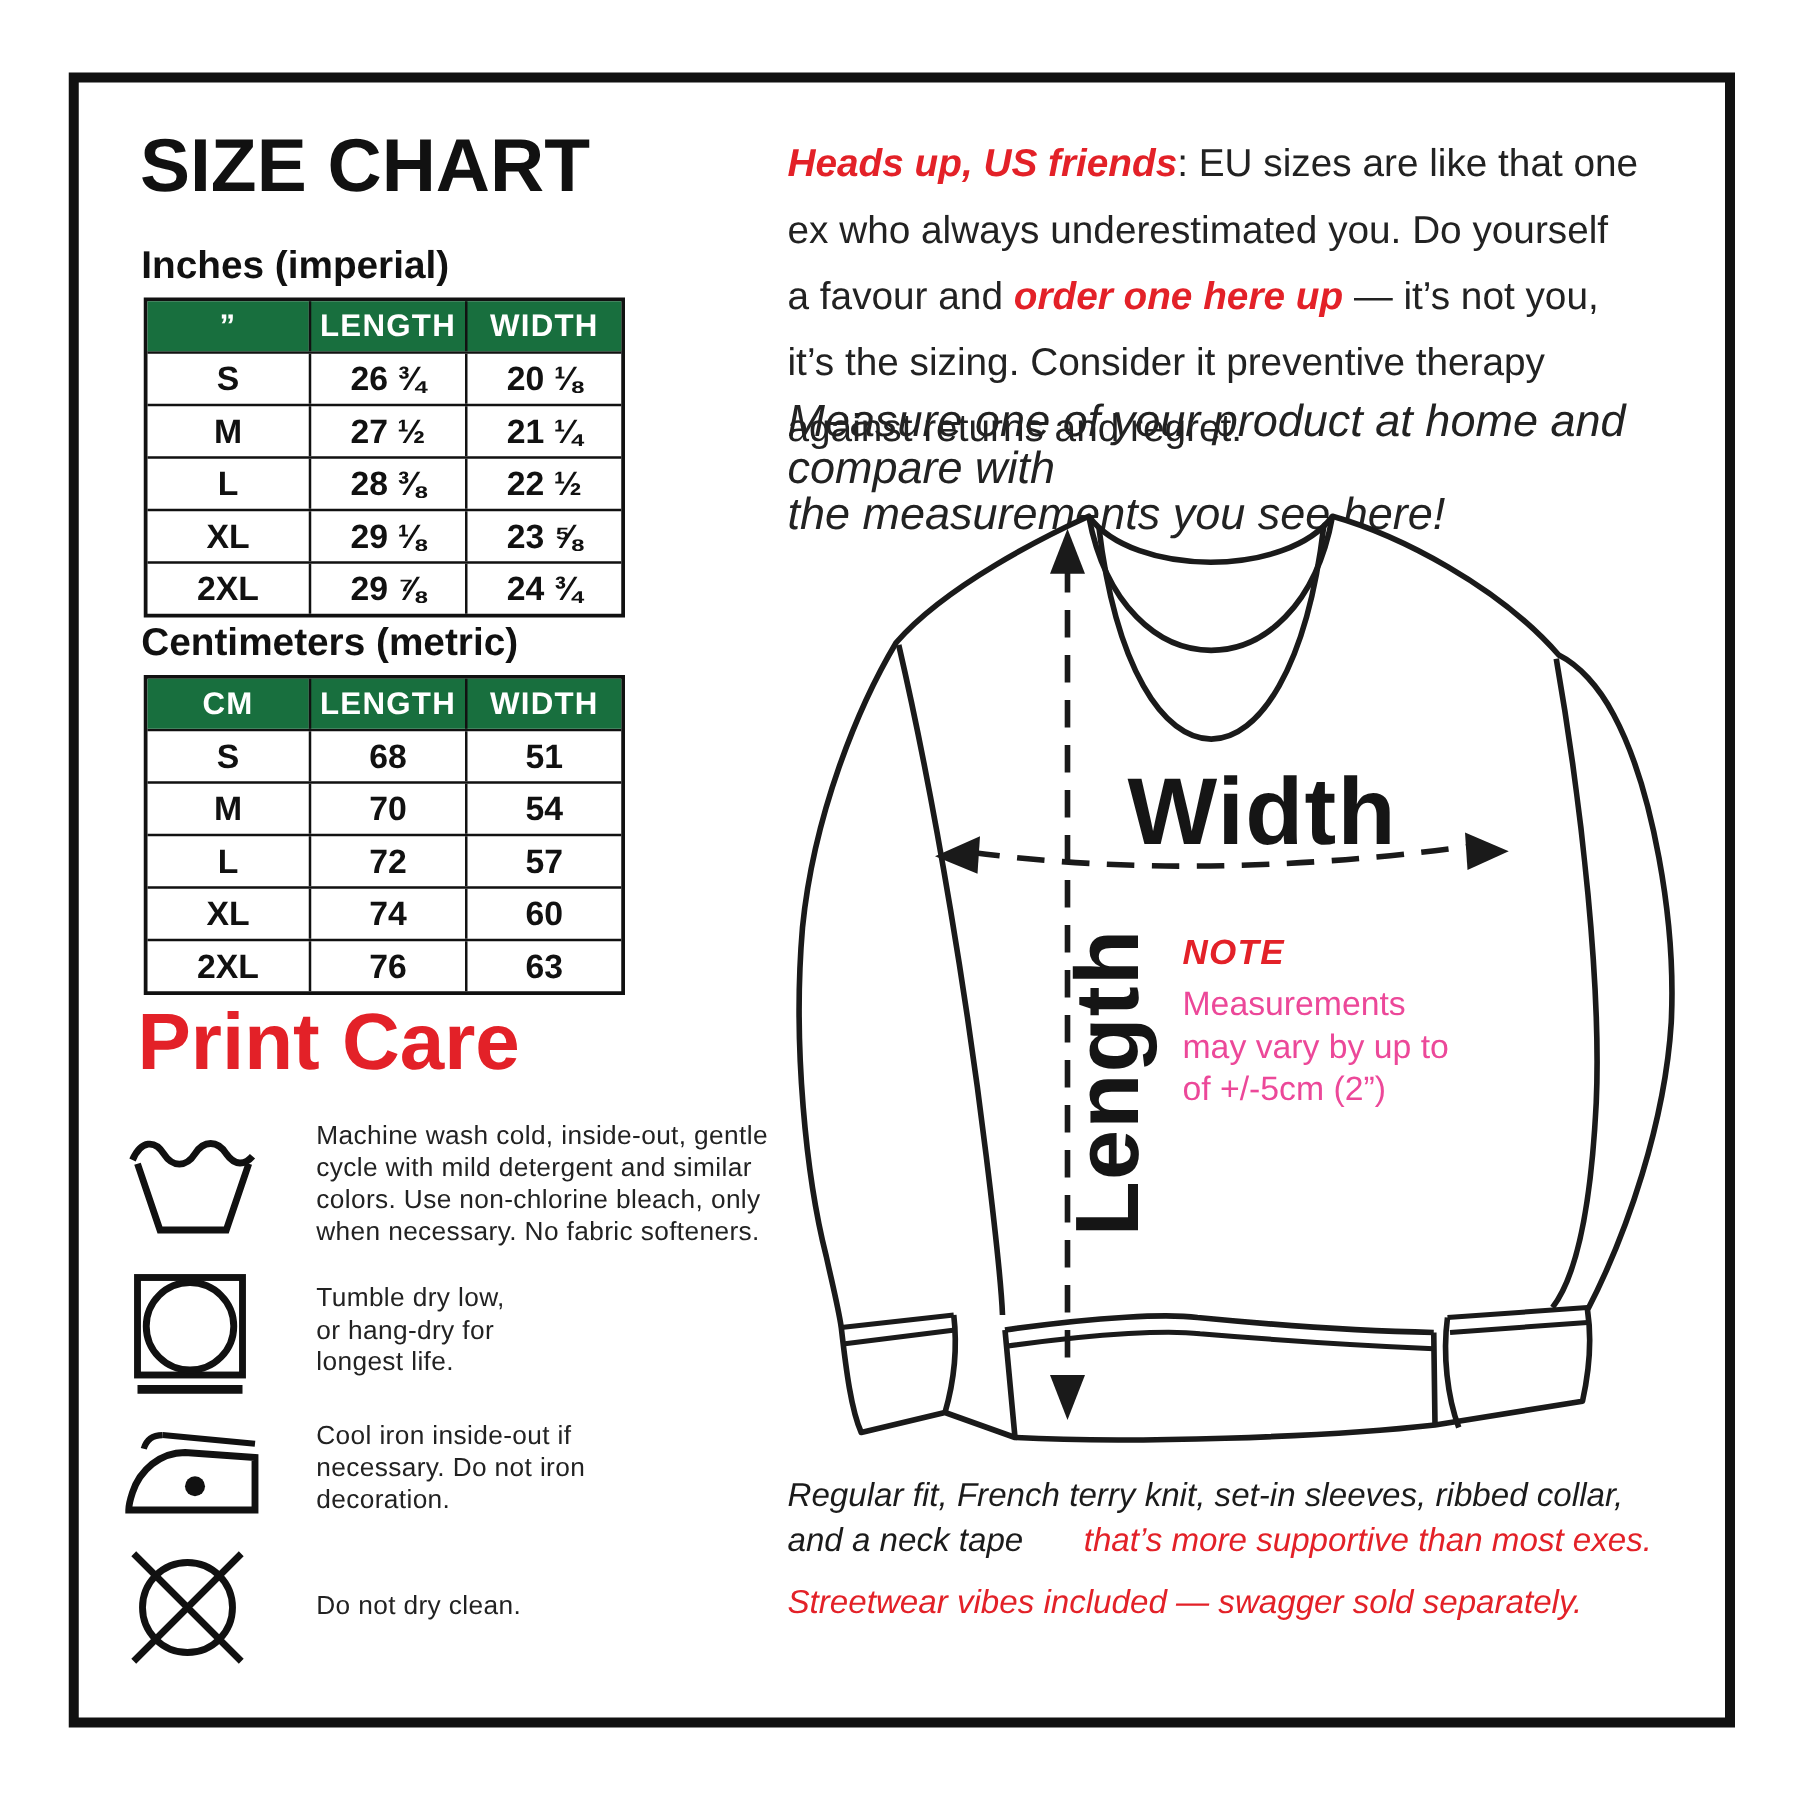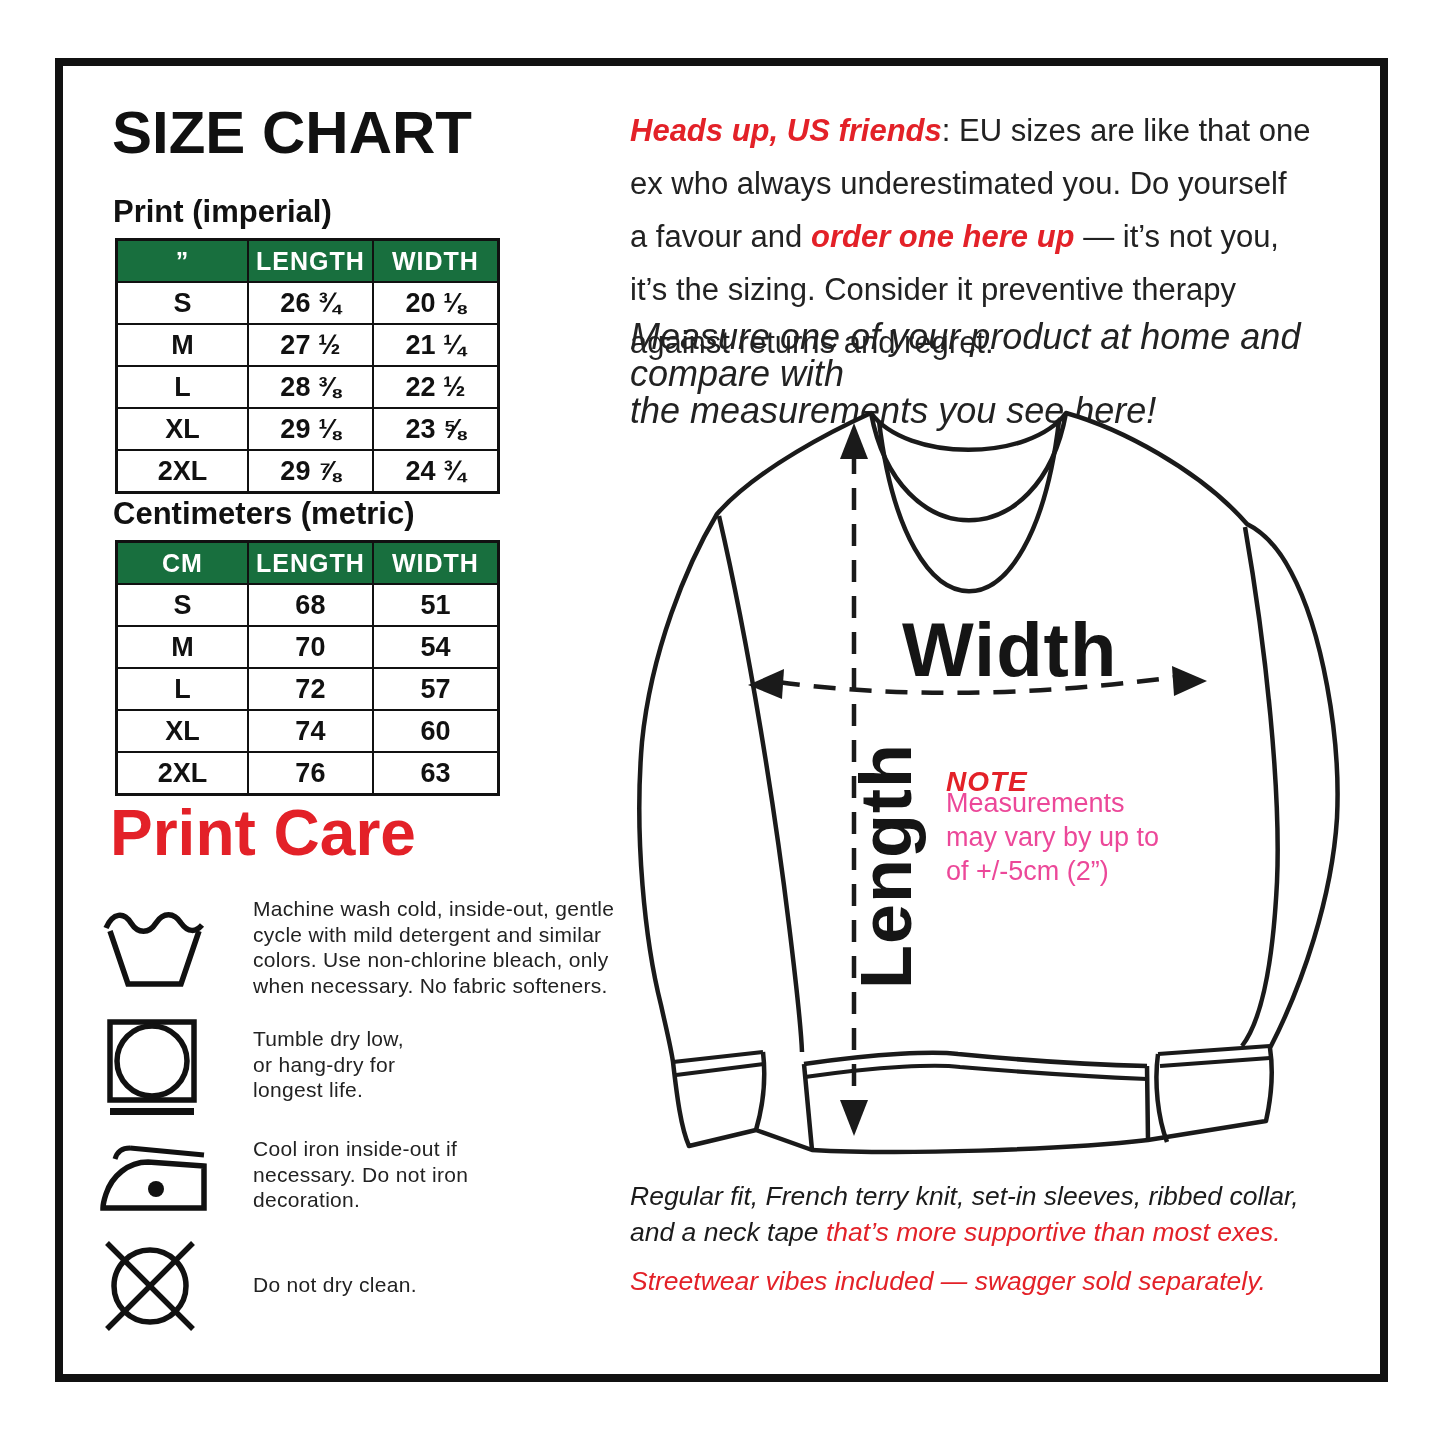--- a/index.html
+++ b/index.html
@@ -48,45 +48,45 @@
     font-style:italic;white-space:pre-line;color:#222;
   }
   .width-label{
     left:902px;top:606px;font-size:76px;font-weight:800;color:#151515;letter-spacing:1px;
   }
   .length-label{
     left:886px;top:866px;transform:translate(-50%,-50%) rotate(-90deg);
     font-size:72px;font-weight:800;color:#151515;letter-spacing:1px;
   }
   .note-title{
-    left:946px;top:746px;font-size:28px;font-weight:800;font-style:italic;color:var(--red);letter-spacing:1px;margin-top:20px;
+    left:946px;top:746px;font-size:28px;font-weight:800;font-style:italic;color:var(--red);letter-spacing:1px;
   }
   .note-body{
     left:946px;top:786px;font-size:27px;line-height:34px;white-space:pre-line;color:#ec4899;
   }
   .fit-line{
     left:630px;top:1178px;width:760px;font-size:26.5px;line-height:36px;
     font-style:italic;font-weight:500;white-space:pre-line;color:#1b1b1b;
   }
-  .fit-red{color:var(--red);}
+  .fit-red{color:var(--red);margin-left:41px;}
   .tagline{
     left:630px;top:1266px;width:760px;font-size:26.5px;font-style:italic;
     font-weight:500;color:var(--red);
   }
   svg{display:block;}
   :root{--green:#186f3e;--red:#e32128;}
 </style>
 </head>
 <body>
 
 <div class="frame"></div>
 
 <div class="abs size-chart-title">SIZE CHART</div>
 
-<div class="abs sub-heading" style="left:113px;top:194px;">Print (imperial)</div>
+<div class="abs sub-heading" style="left:113px;top:194px;">Inches (imperial)</div>
 
 <div class="abs sizing-table" style="top:238px;">
   <div class="trow thead">
     <div class="cell">”</div>
     <div class="cell">LENGTH</div>
     <div class="cell">WIDTH</div>
   </div>
   <div class="trow">
     <div class="cell">S</div>
     <div class="cell">26 ¾</div>

